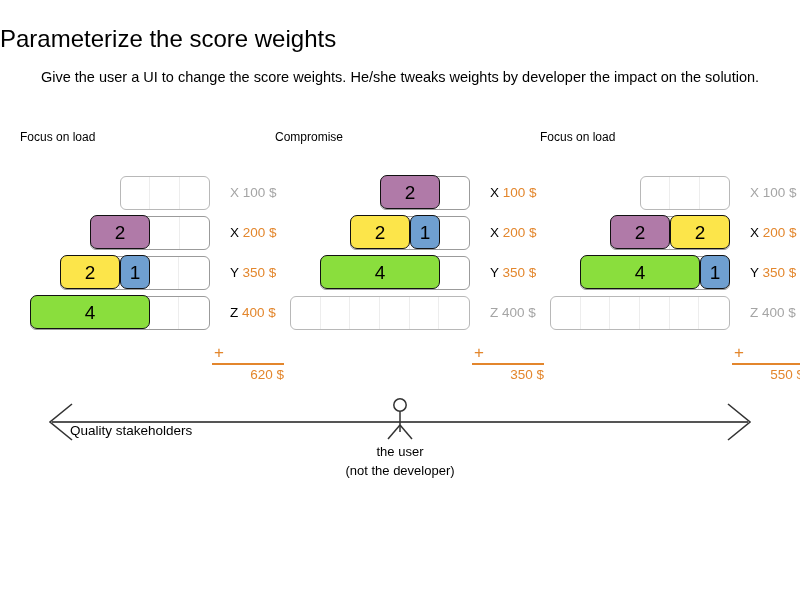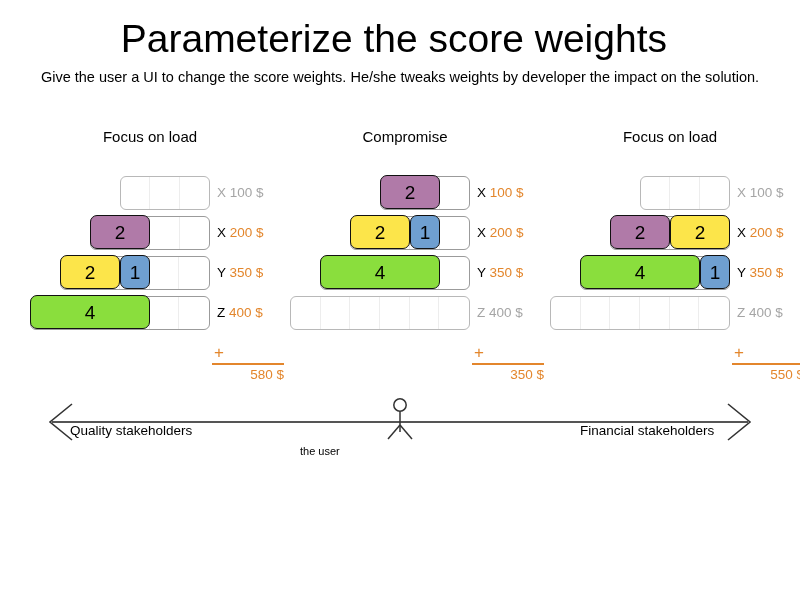--- a/index.html
+++ b/index.html
@@ -15,22 +15,22 @@
     overflow: hidden;
     position: relative;
   }
 
   
   #slide-title {
     position: absolute;
     top: 18px;
     left: 0;
     width: 667px;
-    text-align: right;
-    font-size: 39px;
+    text-align: left;
+    font-size: 24px;
     font-weight: normal;
     line-height: 42px;
     color: #000;
   }
   #slide-subtitle {
     position: absolute;
     top: 67px;
     left: 0;
     width: 800px;
     text-align: center;
@@ -42,22 +42,21 @@
 
   
   .column {
     position: absolute;
     top: 126px;
   }
   .column-header {
     position: absolute;
     top: 0;
     width: 260px;
-    text-align: center;
-    font-size: 15px;
+    font-size: 12px;
     line-height: 22px;
     color: #000;
     white-space: nowrap;
   }
 
   
   .row {
     position: absolute;
     height: 34px;
   }
@@ -97,20 +96,21 @@
     line-height: 19px;
     color: #000;
   }
 
   .row-label {
     position: absolute;
     top: 7px;
     font-size: 13.5px;
     line-height: 19px;
     white-space: nowrap;
+    margin-left: 13px;
   }
   .row-label .letter { color: #000000; }
   .row-label .amount { color: #e3862c; }
   .row-label.inactive .letter,
   .row-label.inactive .amount { color: #a5a5a5; }
 
   
   .sum {
     position: absolute;
     width: 72px;
@@ -152,22 +152,22 @@
     white-space: nowrap;
     text-align: center;
   }
   #axis-label-left  { left: 70px; }
   #axis-label-right { left: 580px; }
   #user-caption {
     position: absolute;
     top: 50px;
     left: 300px;
     width: 200px;
-    text-align: left;
-    font-size: 11px;
+    text-align: center;
+    font-size: 13px;
     line-height: 19px;
     color: #000;
   }
 </style>
 </head>
 <body>
 
 <div id="slide-title">Parameterize the score weights</div>
 
 <div id="slide-subtitle">Give the user a UI to change the score weights. He/she tweaks weights by developer the impact on the solution.</div>
@@ -213,21 +213,21 @@
           <div class="cell"></div>
           <div class="cell"></div>
           <div class="cell"></div>
         </div>
         <div class="seg" style="left: 30px; width: 120px; background: rgb(138, 222, 61);">4</div>
         <div class="row-label" style="left: 217px;"><span class="letter">Z </span><span class="amount">400 $</span></div>
       </div>
       <div class="sum" style="left: 212px; top: 220px;">
         <div class="plus">+</div>
         <div class="rule"></div>
-        <div class="total">580 $</div>
+        <div class="total">620 $</div>
       </div>
     </div>
     <div class="column" style="left: 0px;">
       <div class="column-header" style="left: 275px;">Compromise</div>
       <div class="row" style="left: 0px; top: 50px;">
         <div class="track" style="left: 380px; width: 90px;">
           <div class="cell"></div>
           <div class="cell"></div>
           <div class="cell"></div>
         </div>
@@ -332,18 +332,18 @@
     <polyline points="728,12 750,30 728,48" fill="none" stroke="#333333" stroke-width="1.6"></polyline>
 
     <circle cx="400" cy="13" r="6.2" fill="#ffffff" stroke="#333333" stroke-width="1.5"></circle>
     <line x1="400" y1="19.5" x2="400" y2="40" stroke="#333333" stroke-width="1.5"></line>
     <line x1="400" y1="33" x2="388" y2="47" stroke="#333333" stroke-width="1.5"></line>
     <line x1="400" y1="33" x2="412" y2="47" stroke="#333333" stroke-width="1.5"></line>
   </svg>
 
   <div class="axis-label" id="axis-label-left">Quality stakeholders</div>
 
-  <div class="axis-label" id="axis-label-right">Financial stakeholders</div>
 
   <div id="user-caption">
     <div>the user</div>
+    <div>(not the developer)</div>
   </div>
 </div>
 
 </body></html>

